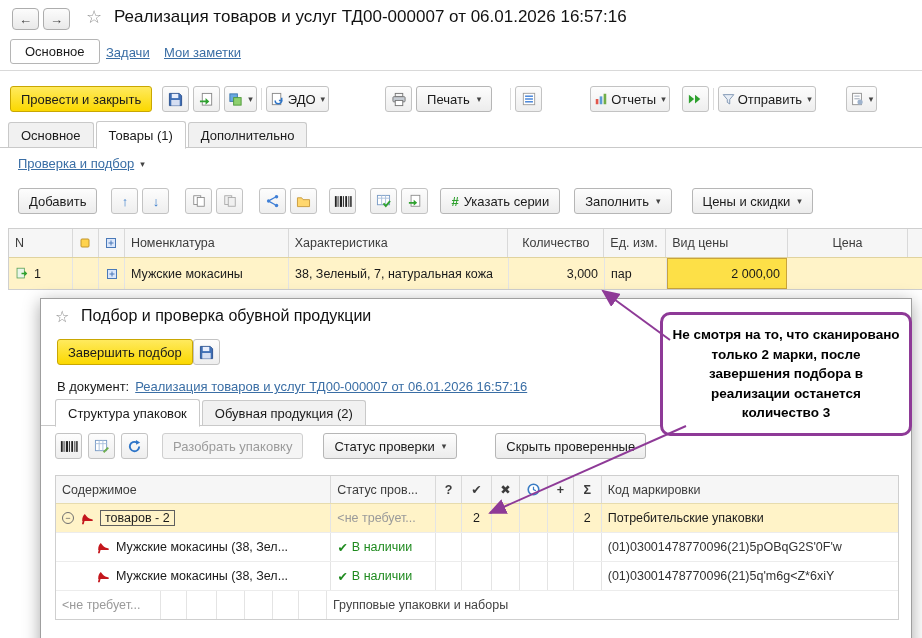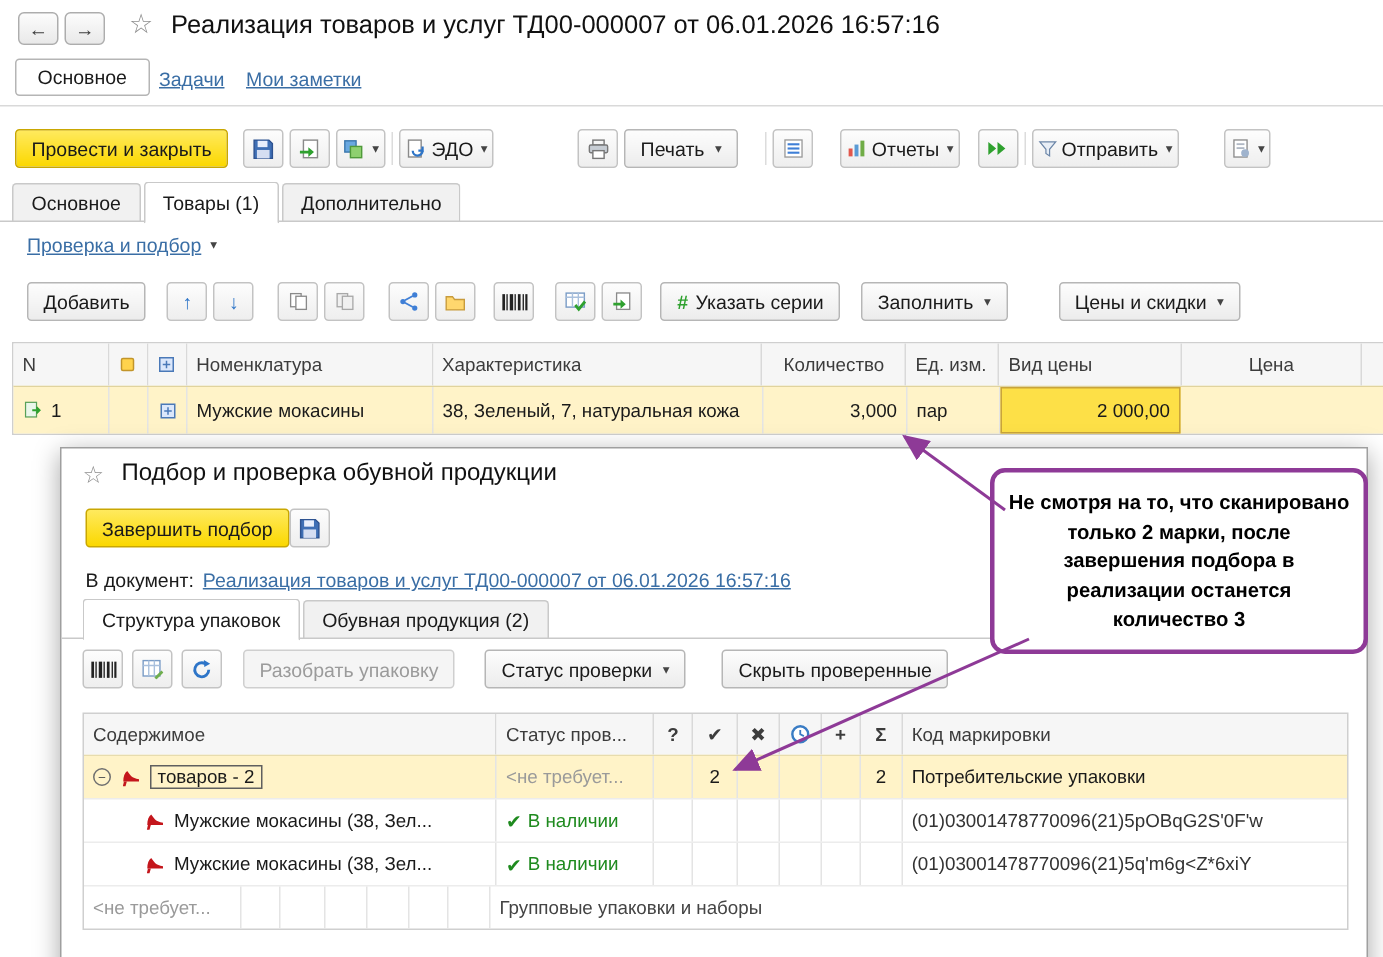--- a/index.html
+++ b/index.html
@@ -116,21 +116,21 @@
     </span>
     <span class="vsep" style="margin-left:14px"></span>
     <span class="ibtn">
       <svg width="14" height="14" viewBox="0 0 16 16">
           <rect x="1.5" y="1.5" width="13" height="13" fill="#fff" stroke="#999"></rect>
           <rect x="3.5" y="4" width="9" height="1.6" fill="#3f7fd6"></rect>
           <rect x="3.5" y="7.2" width="9" height="1.6" fill="#3f7fd6"></rect>
           <rect x="3.5" y="10.4" width="9" height="1.6" fill="#3f7fd6"></rect>
         </svg>
     </span>
-    <span class="ibtn" style="margin-left:14px">
+    <span class="ibtn" style="margin-left:44px">
       <svg width="14" height="14" viewBox="0 0 16 16">
           <rect x="2" y="8" width="3" height="6" fill="#e2574c"></rect>
           <rect x="6.5" y="5" width="3" height="9" fill="#5b9bd5"></rect>
           <rect x="11" y="2" width="3" height="12" fill="#70ad47"></rect>
         </svg>
       <span>Отчеты</span>
       <span class="caret">▾</span>
     </span>
     <span class="ibtn" style="margin-left:8px">
       <svg width="14" height="12" viewBox="0 0 16 12">
@@ -235,21 +235,21 @@
         </svg>
     </span>
     <span class="btn" style="margin-left:8px">
       <span style="color:#2fa12f;font-weight:bold">#</span>
       <span>Указать серии</span>
     </span>
     <span class="btn" style="margin-left:10px">
       <span>Заполнить</span>
       <span class="caret">▾</span>
     </span>
-    <span class="btn" style="margin-left:30px">
+    <span class="btn" style="margin-left:16px">
       <span>Цены и скидки</span>
       <span class="caret">▾</span>
     </span>
   </div>
 
   <div class="abs" style="left:8px;top:228px;width:914px;border:1px solid #cfcfcf;border-right:none">
     <div class="trow thead" style="height:28px">
       <div class="tc" style="width:64px">N</div>
       <div class="tc tc-c" style="width:26px">
         <svg width="12" height="12" viewBox="0 0 12 12">
@@ -349,21 +349,21 @@
             <path d="M9.5 1 L14 3.8 L9.8 6 Z" fill="#2e75c8"></path>
           </svg>
       </span>
       <span class="btn btn-disabled" style="margin-left:8px">
           <span>Разобрать упаковку</span>
         </span>
       <span class="btn" style="margin-left:14px">
         <span>Статус проверки</span>
         <span class="caret">▾</span>
       </span>
-      <span class="btn" style="margin-left:18px">
+      <span class="btn" style="margin-left:32px">
           <span>Скрыть проверенные</span>
         </span>
     </div>
 
     <div class="abs" style="left:14px;top:176px;width:844px;border:1px solid #cfcfcf">
       <div class="trow thead" style="height:27px">
         <div class="tc" style="width:276px">Содержимое</div>
         <div class="tc" style="width:105px">Статус пров...</div>
         <div class="tc tc-c g-q" style="width:26px">?</div>
         <div class="tc tc-c g-green" style="width:30px">

